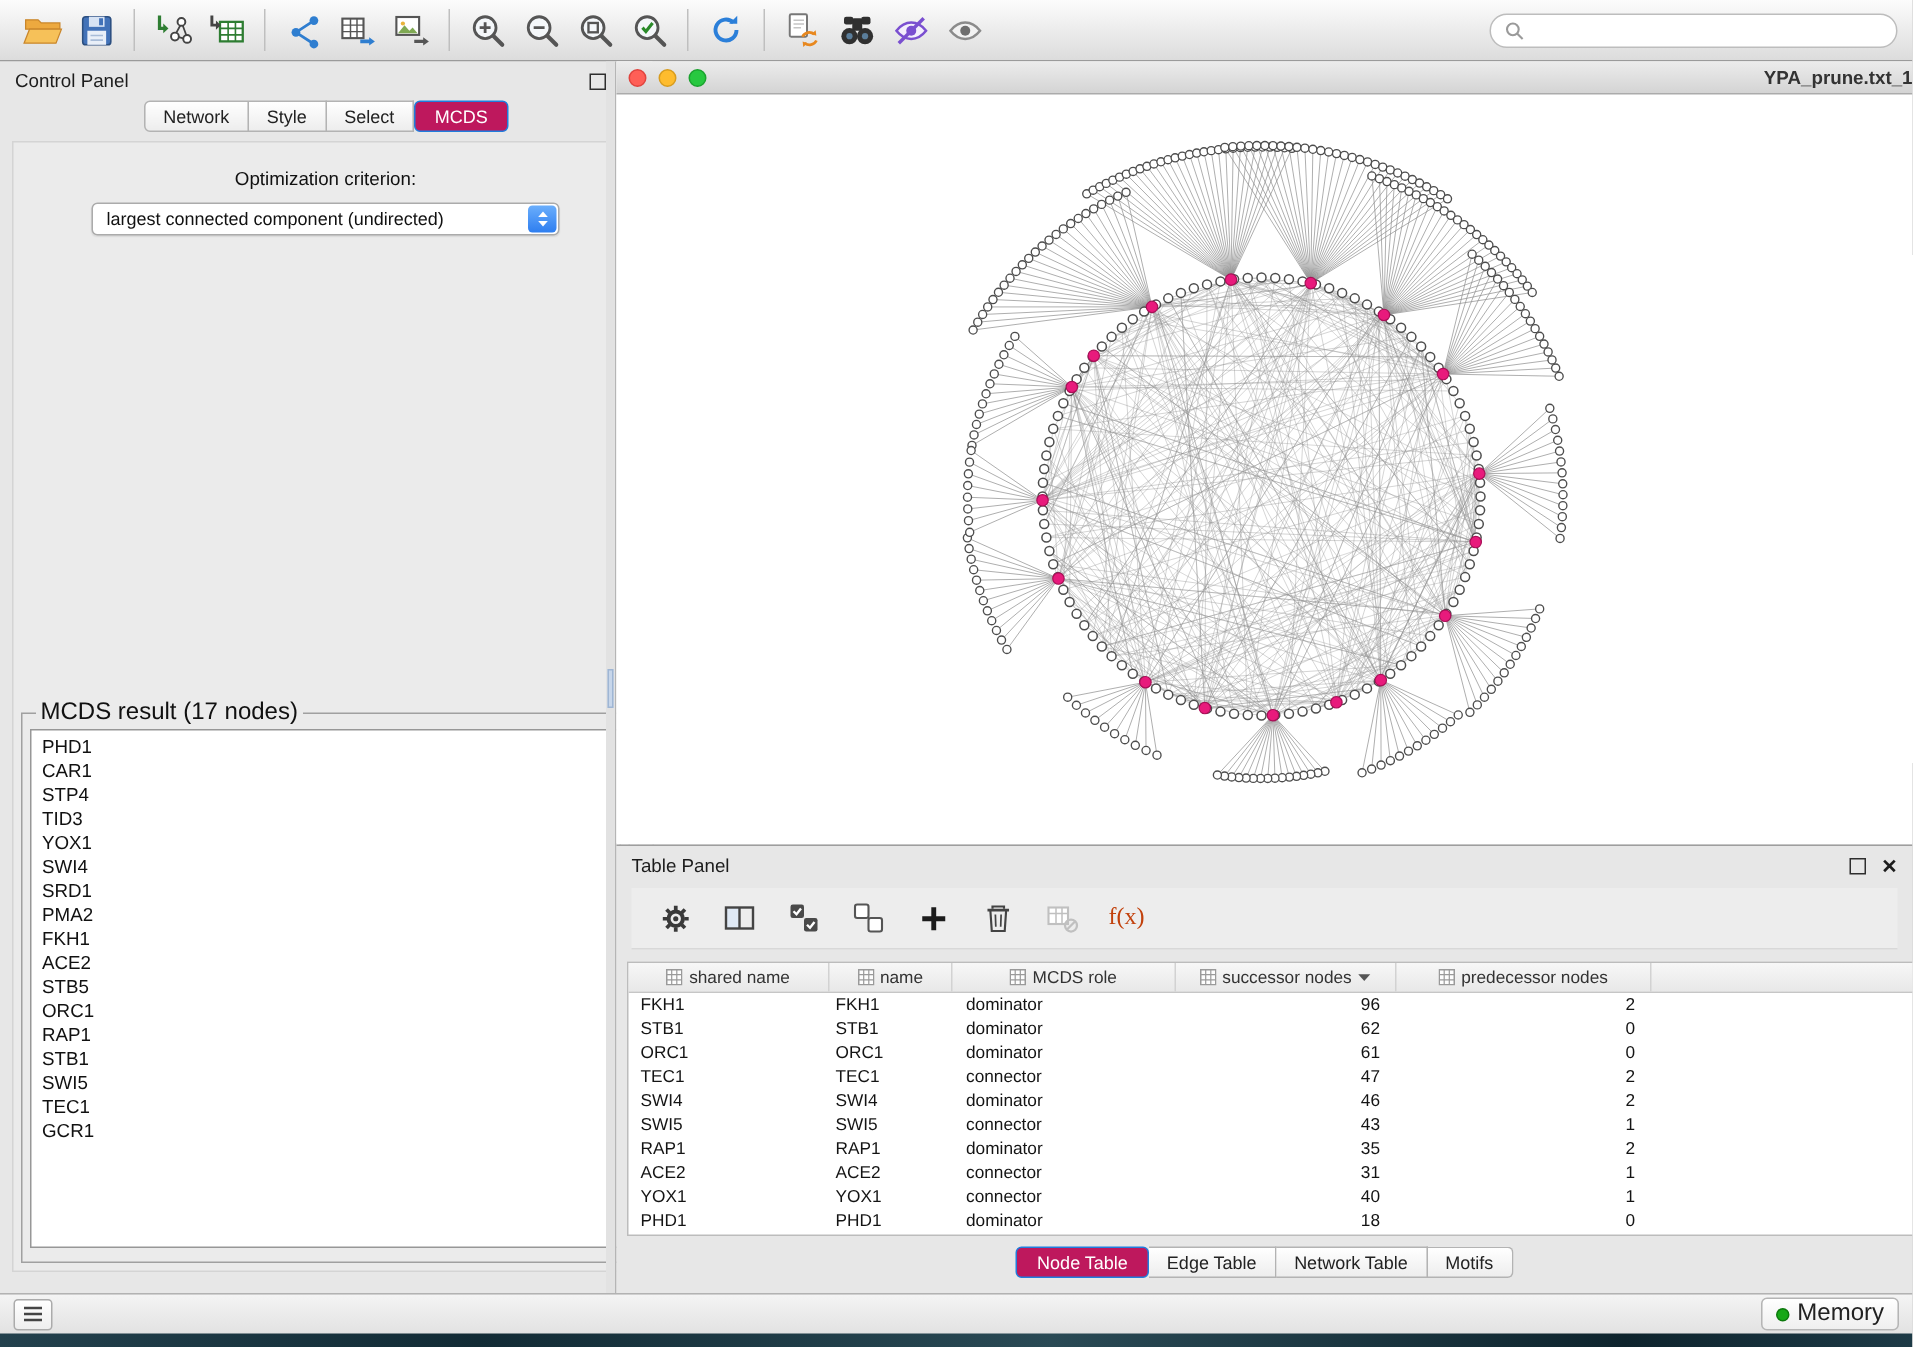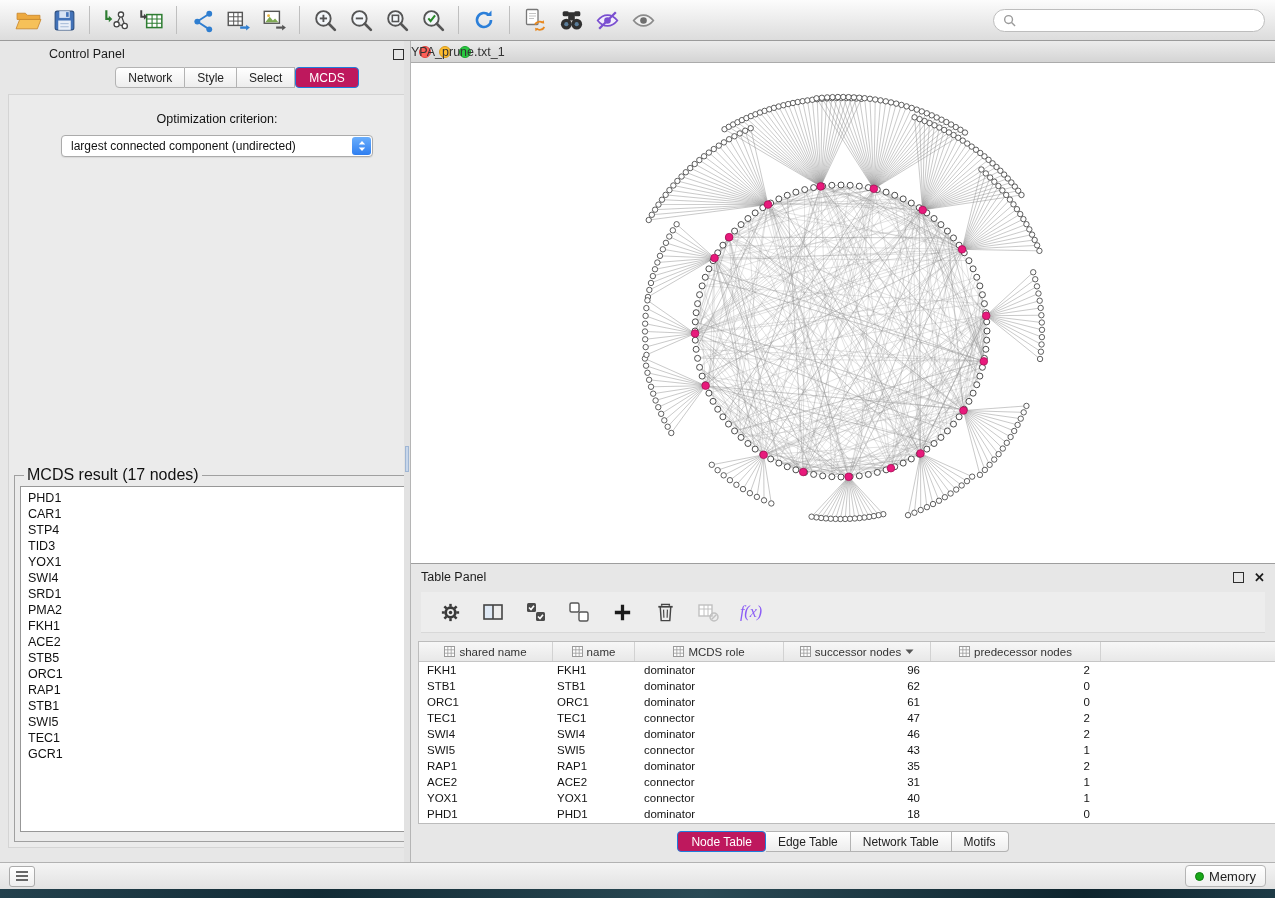--- a/index.html
+++ b/index.html
@@ -11,21 +11,21 @@
     background:linear-gradient(#fcfcfc,#dcdcdc);border-bottom:1px solid #9b9b9b;
     display:flex;align-items:center;padding:0 10px;}
   .tbtn{width:36px;height:32px;display:flex;align-items:center;justify-content:center;flex:0 0 auto;}
   .sep{width:1px;height:28px;background:#bfbfbf;margin:0 7px;flex:0 0 auto;}
   .searchbox{margin-left:auto;width:272px;height:23px;background:#fff;border:1px solid #bdbdbd;
     border-radius:12px;display:flex;align-items:center;padding:0 9px;gap:5px;box-sizing:border-box;}
   .searchbox input{border:none;outline:none;flex:1;font-size:12px;background:transparent;font-family:inherit;}
 
   
   .control-panel{position:absolute;left:0;top:41px;width:436px;height:821px;background:#e7e7e7;
-    border-right:1px solid #a8a8a8;box-sizing:border-box;padding-left:39px;}
+    border-right:1px solid #a8a8a8;box-sizing:border-box;}
   .panel-header{height:26px;display:flex;align-items:center;padding:0 10px;font-size:12.5px;color:#1c1c1c;}
   .ph-icons{margin-left:auto;display:flex;align-items:center;gap:10px;}
   .float-btn{width:9px;height:9px;border:1.5px solid #2e2e2e;display:inline-block;}
   .close-btn{font-size:13px;font-weight:bold;color:#1c1c1c;line-height:1;cursor:default;}
   .cp-tabs,.tp-tabs{display:flex;justify-content:center;height:21px;}
   .ctab{font-size:12px;padding:2px 12px;background:linear-gradient(#ffffff,#ededed);
     border:1px solid #b3b3b3;border-left:none;color:#222;display:flex;align-items:center;box-sizing:border-box;}
   .ctab:first-child{border-left:1px solid #b3b3b3;border-radius:4px 0 0 4px;}
   .ctab:last-child{border-radius:0 4px 4px 0;}
   .ctab.active{background:#be185d;color:#fff;border:1px solid #1f7ddd;border-radius:4px;padding:2px 13px;}
@@ -53,30 +53,30 @@
   .grip{position:absolute;top:405px;left:1px;width:4px;height:26px;background:#c7d6ea;border:1px solid #9fb6d4;box-sizing:border-box;}
 
   
   .network-panel{position:absolute;left:411px;top:41px;width:864px;height:522px;background:#fff;}
   .net-titlebar{height:22px;background:linear-gradient(#ececec,#d4d4d4);border-bottom:1px solid #ababab;
     display:flex;align-items:center;padding:0 8px;position:relative;box-sizing:border-box;}
   .tl{width:12px;height:12px;border-radius:50%;margin-right:8px;box-sizing:border-box;flex:0 0 auto;}
   .tl.red{background:#ff5f57;border:1px solid #e0443e;}
   .tl.yellow{background:#febc2e;border:1px solid #d89c1e;}
   .tl.green{background:#28c840;border:1px solid #1ba32f;}
-  .net-title{position:absolute;left:0;right:0;text-align:left;font-size:12.5px;font-weight:normal;color:#333;pointer-events:none;}
+  .net-title{position:absolute;left:0;right:0;text-align:right;font-size:12.5px;font-weight:bold;color:#333;pointer-events:none;}
   .net-canvas{height:499px;background:#fff;overflow:hidden;}
 
   
   .table-panel{position:absolute;left:411px;top:563px;width:864px;height:299px;background:#e7e7e7;
     border-top:1px solid #9e9e9e;box-sizing:border-box;}
   .tp-toolbar{margin:2px 10px 0;height:40px;display:flex;align-items:center;gap:17px;padding-left:16px;
     background:#ededed;border-bottom:1px solid #d8d8d8;}
   .ttbtn{display:flex;align-items:center;justify-content:center;width:26px;height:26px;}
-  .fx{font-family:"Liberation Serif",serif;font-style:italic;font-size:16px;color:#8b5cf6;}
+  .fx{font-family:"Liberation Serif",serif;font-size:16px;color:#c2410c;}
   .ttable{position:relative;margin:8px 10px 0 7px;width:988px;height:183px;background:#fff;
     border:1px solid #bcbcbc;box-sizing:border-box;overflow:hidden;}
   .thead{display:flex;height:19px;background:linear-gradient(#f7f7f7,#e8e8e8);border-bottom:1px solid #c6c6c6;}
   .hcell{display:flex;align-items:center;justify-content:center;gap:4px;font-size:11.5px;color:#333;
     border-right:1px solid #d2d2d2;box-sizing:border-box;overflow:hidden;white-space:nowrap;}
   .w0{width:134px}.w1{width:82px}.w2{width:149px}.w3{width:147px}.w4{width:170px}
   .hfill{flex:1;border-right:none;}
   .trow{display:flex;height:16px;align-items:center;}
   .tcell{font-size:11.5px;color:#141414;box-sizing:border-box;overflow:hidden;white-space:nowrap;}
   .tcell.w0{padding-left:8px}.tcell.w1{padding-left:4px}.tcell.w2{padding-left:9px}
@@ -86,21 +86,21 @@
   .tp-tabs{margin-top:7px;}
 
   
   .status-bar{position:absolute;left:0;top:862px;width:100%;height:27px;box-sizing:border-box;
     background:linear-gradient(#f4f4f4,#e2e2e2);border-top:1px solid #b2b2b2;
     display:flex;align-items:center;padding:0 9px;}
   .list-btn{width:24px;height:19px;border:1px solid #ababab;border-radius:3px;
     background:linear-gradient(#fff,#eee);display:flex;align-items:center;justify-content:center;}
   .mem-btn{margin-left:auto;height:20px;border:1px solid #b5b5b5;border-radius:4px;
     background:linear-gradient(#fff,#efefef);display:flex;align-items:center;gap:5px;padding:0 9px;
-    font-size:13px;color:#222;}
+    font-size:16px;color:#222;}
   .mem-dot{width:9px;height:9px;border-radius:50%;background:#18a818;border:1px solid #0d7a0d;box-sizing:border-box;}
   .wallpaper{position:absolute;left:0;top:889px;width:100%;height:9px;
     background:linear-gradient(90deg,#23414d,#122b35 25%,#2a4a55 55%,#0e242d 85%,#1d3a46);}
   svg{display:block;}
 </style>
 </head>
 <body>
 
 <div class="app">
 

